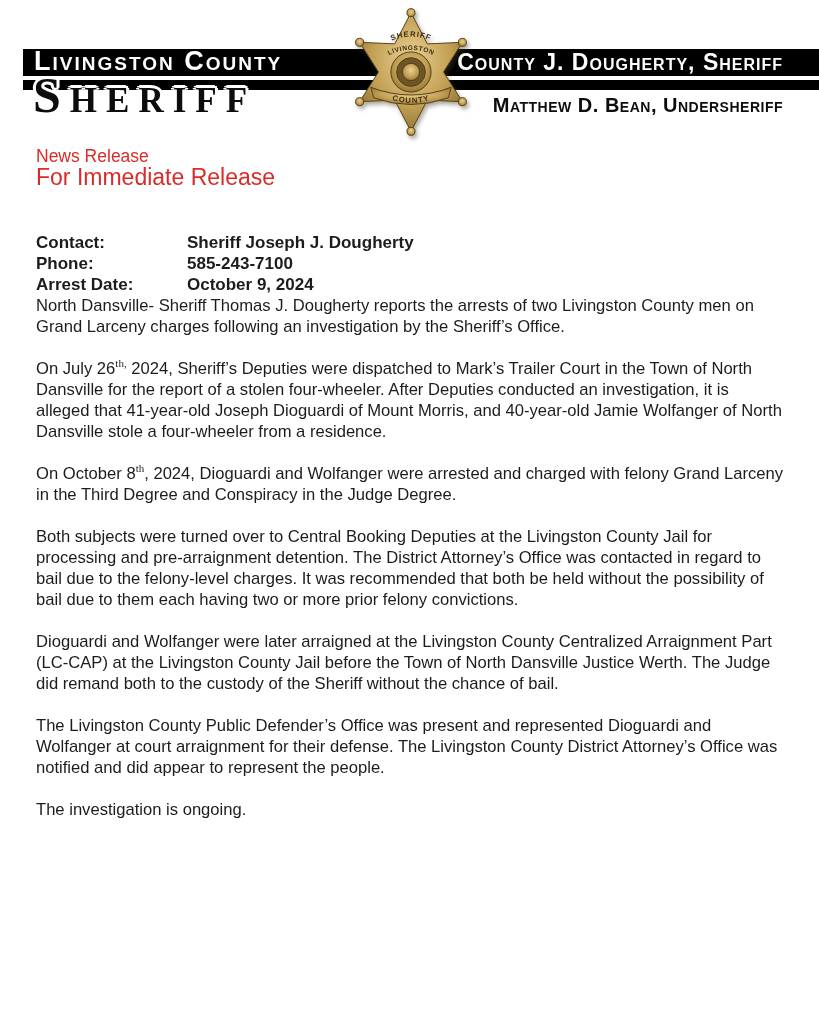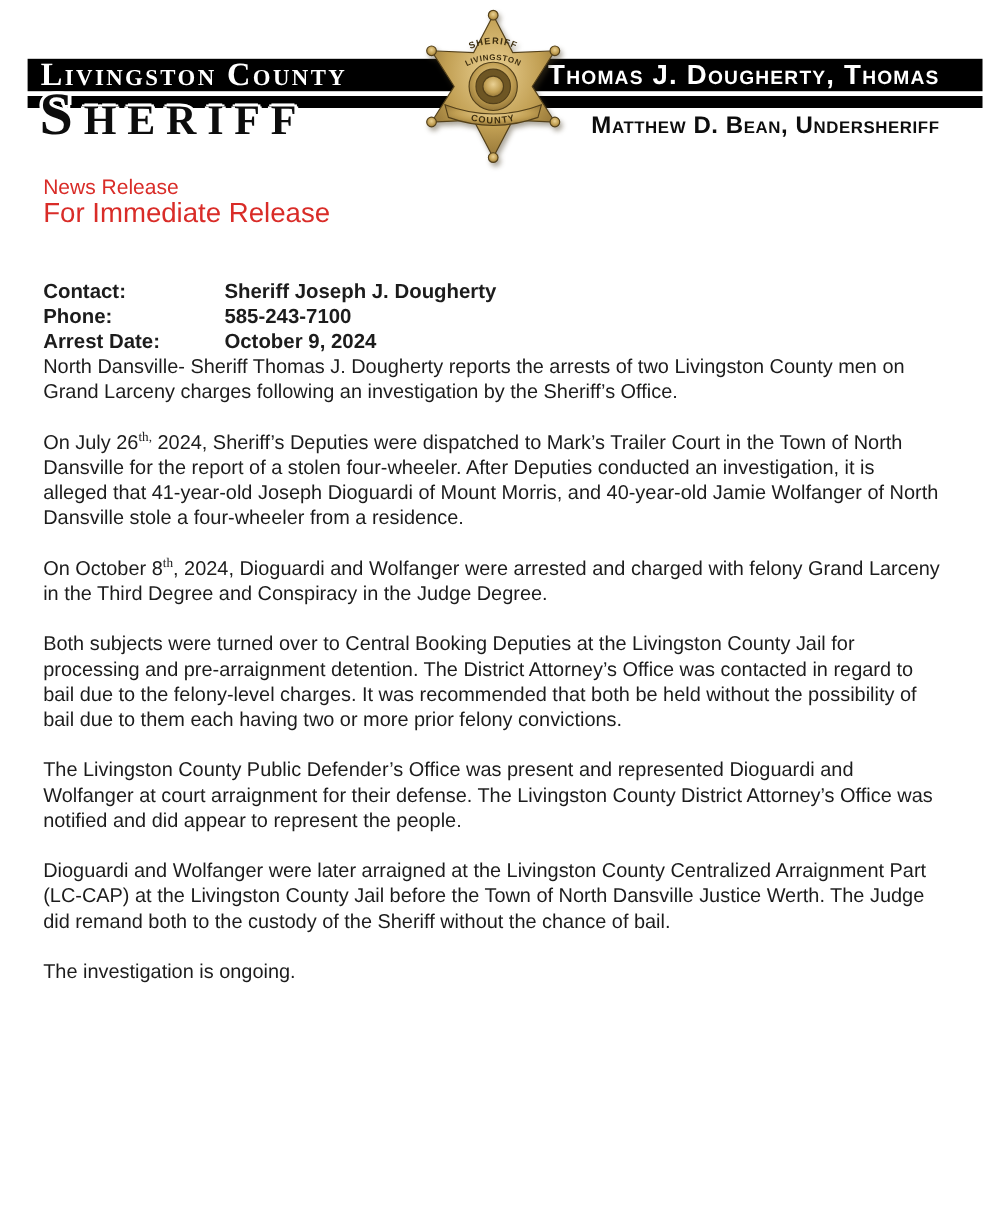--- a/index.html
+++ b/index.html
@@ -7,21 +7,21 @@
     position:relative;width:819px;height:1024px;background:#fff;
     font-family:"Liberation Sans", sans-serif;color:var(--text,#1c1c1c);
     overflow:hidden;
   }
 
   
   .masthead{position:absolute;left:0;top:0;width:819px;height:140px;}
   .bar-main{position:absolute;left:23px;right:0;top:49px;height:27px;background:var(--bar_black,#000);}
   .org-name{
     position:absolute;left:11px;top:50%;transform:translateY(-54%);
-    font-family:Liberation Serif, serif;font-variant:small-caps;font-weight:700;
+    font-family:Liberation Sans, sans-serif;font-variant:small-caps;font-weight:700;
     font-size:27px;letter-spacing:2px;color:#fff;white-space:nowrap;line-height:1;
   }
   .sheriff-name{
     position:absolute;right:36px;top:50%;transform:translateY(-52%);
     font-variant:small-caps;font-weight:700;font-size:23px;letter-spacing:1px;
     color:#fff;white-space:nowrap;line-height:1;
   }
   .bar-thin{position:absolute;left:23px;right:0;top:80px;height:10px;background:var(--bar_black,#000);}
   .org-sheriff{
     position:absolute;left:33px;top:70px;
@@ -51,21 +51,21 @@
   .para sup{font-size:11px;line-height:0;vertical-align:super;font-family:Liberation Serif, serif;}
 </style>
 </head>
 <body>
 
 <div class="page">
 
   <header class="masthead">
     <div class="bar-main">
       <span class="org-name">Livingston County</span>
-      <span class="sheriff-name">Thomas J. Dougherty, Thomas</span>
+      <span class="sheriff-name">County J. Dougherty, Sheriff</span>
     </div>
     <div class="bar-thin"></div>
     <div class="org-sheriff">Sheriff</div>
     <div class="undersheriff">Matthew D. Bean, Undersheriff</div>
 
     <div class="badge">
       <svg viewBox="0 0 140 140" width="140" height="134" aria-hidden="true">
         <defs>
           <radialGradient id="gold" cx="50%" cy="40%" r="70%">
             <stop offset="0%" stop-color="#ead194"></stop>
@@ -121,19 +121,19 @@
           <span class="contact-label">Arrest Date:</span>
           <span class="contact-value">October 9, 2024</span>
         </div>
       </div>
 
     <div id="paragraphs">
         <p class="para"><span>North Dansville- Sheriff Thomas J. Dougherty reports the arrests of two Livingston County men on Grand Larceny charges following an investigation by the Sheriff’s Office.</span></p>
         <p class="para"><span>On July 26</span><sup>th,</sup><span> 2024, Sheriff’s Deputies were dispatched to Mark’s Trailer Court in the Town of North Dansville for the report of a stolen four-wheeler.  After Deputies conducted an investigation, it is alleged that 41-year-old Joseph Dioguardi of Mount Morris, and 40-year-old Jamie Wolfanger of North Dansville stole a four-wheeler from a residence.</span></p>
         <p class="para"><span>On October 8</span><sup>th</sup><span>, 2024, Dioguardi and Wolfanger were arrested and charged with felony Grand Larceny in the Third Degree and Conspiracy in the Judge Degree.</span></p>
         <p class="para"><span>Both subjects were turned over to Central Booking Deputies at the Livingston County Jail for processing and pre-arraignment detention. The District Attorney’s Office was contacted in regard to bail due to the felony-level charges. It was recommended that both be held without the possibility of bail due to them each having two or more prior felony convictions.</span></p>
+        <p class="para"><span>Dioguardi and Wolfanger were later arraigned at the Livingston County Centralized Arraignment Part (LC-CAP) at the Livingston County Jail before the Town of North Dansville Justice Werth. The Judge did remand both to the custody of the Sheriff without the chance of bail.</span></p>
         <p class="para"><span>The Livingston County Public Defender’s Office was present and represented Dioguardi and Wolfanger at court arraignment for their defense. The Livingston County District Attorney’s Office was notified and did appear to represent the people.</span></p>
-        <p class="para"><span>Dioguardi and Wolfanger were later arraigned at the Livingston County Centralized Arraignment Part (LC-CAP) at the Livingston County Jail before the Town of North Dansville Justice Werth. The Judge did remand both to the custody of the Sheriff without the chance of bail.</span></p>
         <p class="para"><span>The investigation is ongoing.</span></p>
       </div>
   </main>
 
 </div>
 
 </body></html>

